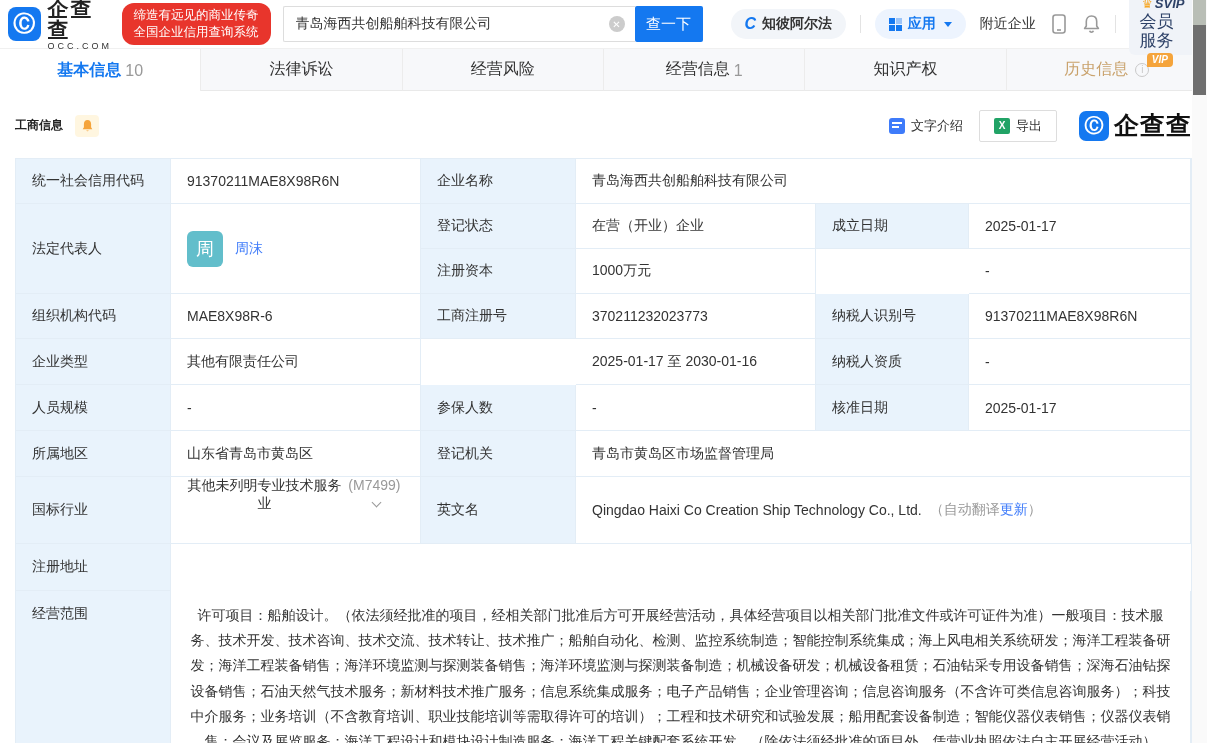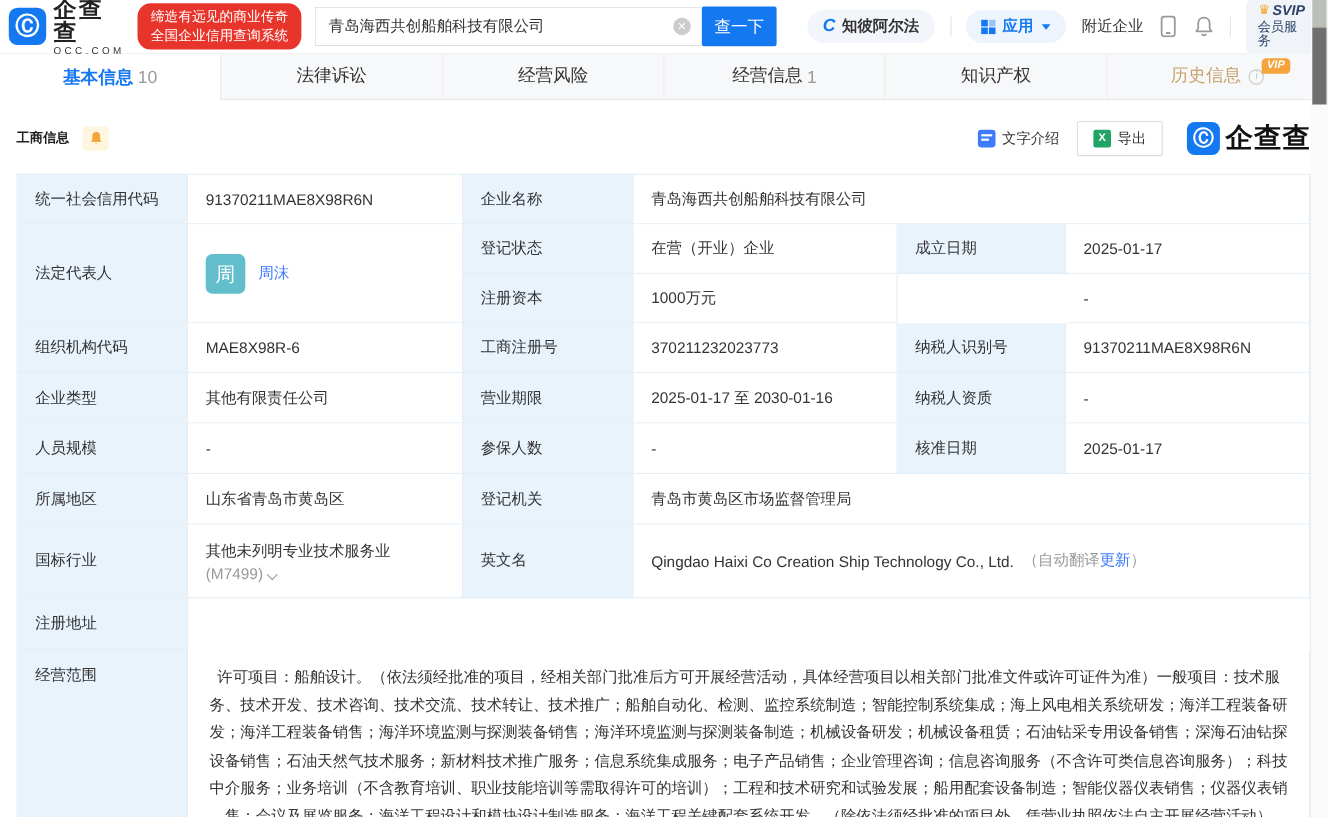--- a/index.html
+++ b/index.html
@@ -33,21 +33,21 @@
   .grid-icon i { background:#1478F0; }
   .grid-icon i.lt { background:#9cc4f8; }
   .caret-down { width:0; height:0; border-left:4px solid transparent; border-right:4px solid transparent;
     border-top:5px solid #1478F0; margin-left:2px; }
   .plain-link { font-size:14px; color:#333; cursor:pointer; white-space:nowrap; }
   .icon-btn { color:#888; cursor:pointer; display:flex; align-items:center; }
   .svip { display:flex; flex-direction:column; align-items:center; background:#f0f3f8; border-radius:6px;
     padding:4px 10px; line-height:1.15; cursor:pointer; }
   .svip-top { font-size:13px; font-weight:bold; font-style:italic; color:#2e4268; display:flex; align-items:center; gap:2px;}
   .svip-crown { color:#F6A623; font-size:12px; font-style:normal; }
-  .svip-bottom { font-size:12px; color:#2e4268; }
+  .svip-bottom { font-size:17px; color:#2e4268; }
 
   
   .scrollbar { position:fixed; right:0; top:0; width:15px; height:100%; background:#fafafa; z-index:50; }
   .scroll-thumb { position:absolute; top:25px; left:1px; width:13px; height:70px; background:#6f6f6f; }
   .scroll-top { position:absolute; top:0; left:1px; width:13px; height:25px; background:#b9beb6; }
 
   
   .tabbar { height:43px; display:flex; background:#f7f8fa; border-top:1px solid #f0f0f0; }
   .tab { flex:1; display:flex; align-items:center; justify-content:center; gap:4px; font-size:16px; color:#333;
     cursor:pointer; border-right:1px solid #ececec; border-bottom:1px solid #e9e9e9; position:relative; }
@@ -86,21 +86,21 @@
     height:calc(743px - 155px);
   }
   .cell { border-right:1px solid #E3EDF6; border-bottom:1px solid #E3EDF6; display:flex; align-items:center;
     padding:0 16px; font-size:14px; color:#333; overflow:hidden; }
   .lbl { background:#E9F3FC; }
   .val { background:#fff;text-align:center; }
   .link { color:#3E7BFA; cursor:pointer; text-decoration:none; }
   .gray { color:#999; }
   .avatar { width:36px; height:36px; border-radius:6px; background:#62BECB; color:#fff; font-size:18px;
     display:flex; align-items:center; justify-content:center; margin-right:12px; cursor:pointer; }
-  .two-line { flex-direction:column; align-items:flex-start; justify-content:center; gap:3px; }
+  .two-line { flex-direction:row; align-items:flex-start; justify-content:center; gap:3px; }
   .chev { display:inline-block; width:7px; height:7px; border-right:1.5px solid #999; border-bottom:1.5px solid #999;
     transform:rotate(45deg); margin-left:5px; margin-top:-4px; }
   .scope-cell { align-items:flex-start; padding:12px 16px; line-height:1.8; display:block; }
   .nowrap { white-space:nowrap; }
 </style>
 </head>
 <body>
 
 <div class="header">
   <div class="logo-wrap">
@@ -235,21 +235,20 @@
 
   <div class="cell lbl" style="grid-area:4/1">组织机构代码</div>
   <div class="cell val" style="grid-area:4/2">MAE8X98R-6</div>
   <div class="cell lbl" style="grid-area:4/3">工商注册号</div>
   <div class="cell val" style="grid-area:4/4">370211232023773</div>
   <div class="cell lbl" style="grid-area:4/5">纳税人识别号</div>
   <div class="cell val" style="grid-area:4/6">91370211MAE8X98R6N</div>
 
   <div class="cell lbl" style="grid-area:5/1">企业类型</div>
   <div class="cell val" style="grid-area:5/2">其他有限责任公司</div>
-  <div class="cell lbl" style="grid-area:5/3">营业期限</div>
   <div class="cell val" style="grid-area:5/4">2025-01-17 至 2030-01-16</div>
   <div class="cell lbl" style="grid-area:5/5">纳税人资质</div>
   <div class="cell val" style="grid-area:5/6">-</div>
 
   <div class="cell lbl" style="grid-area:6/1">人员规模</div>
   <div class="cell val" style="grid-area:6/2">-</div>
   <div class="cell lbl" style="grid-area:6/3">参保人数</div>
   <div class="cell val" style="grid-area:6/4">-</div>
   <div class="cell lbl" style="grid-area:6/5">核准日期</div>
   <div class="cell val" style="grid-area:6/6">2025-01-17</div>

